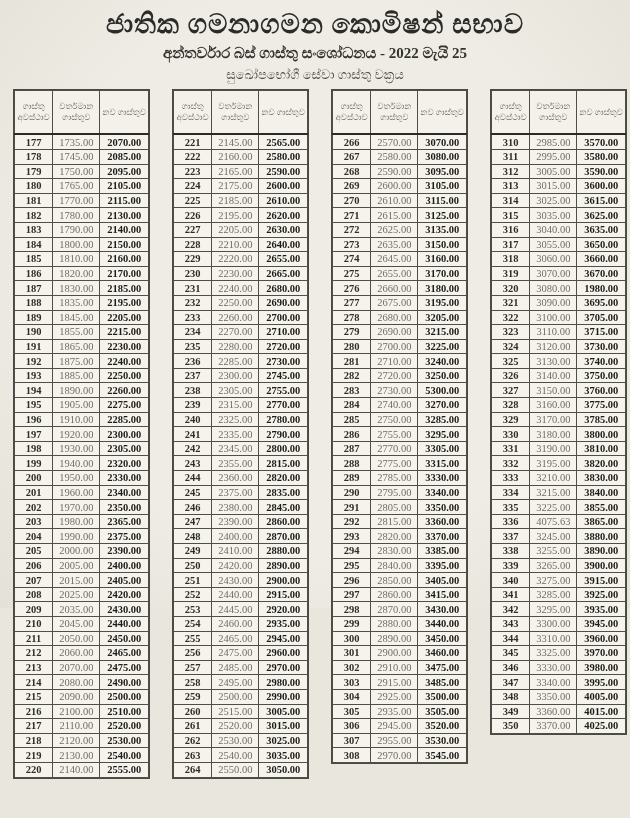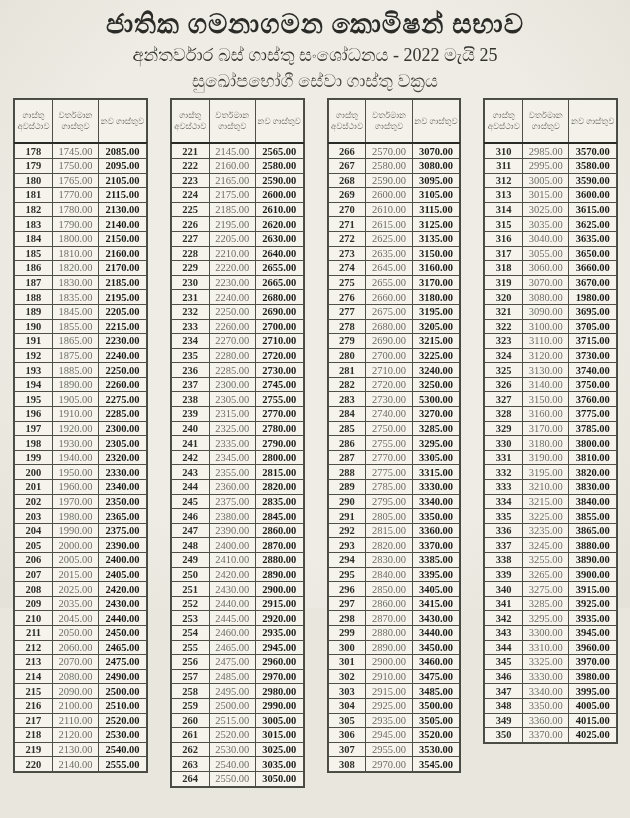--- a/index.html
+++ b/index.html
@@ -17,36 +17,36 @@
   }
   .doc-header{ text-align:center; padding-top:8px; }
   .doc-title{
     font-size:27px;
     font-weight:700;
     color:#2b2b28;
     letter-spacing:1px;
     line-height:1.2;
   }
   .doc-subtitle{
-    font-size:18px;
-    font-weight:400;
+    font-size:15px;
+    font-weight:700;
     color:#33332f;
     margin-top:5px;
   }
   .doc-caption{
-    font-size:18px;
+    font-size:13px;
     font-weight:400;
     color:#45453f;
     margin-top:5px;
   }
   .tables-wrap{
     display:flex;
     justify-content:flex-start;
     align-items:flex-start;
-    padding:7px 13px 0 14px;
+    padding:7px 4px 0 14px;
     gap:24px;
   }
   table.fare-table{
     border-collapse:collapse;
     background:#f5f3ec;
     flex:1 1 0;
     width:100%;
     box-shadow:0 0 0 1px #4a4a45;
   }
   table.fare-table th, table.fare-table td{
@@ -106,20 +106,25 @@
       <table class="fare-table">
         <thead>
           <tr>
             <th class="h-stage">ගාස්තු අවස්ථාව</th>
             <th class="h-cur">වර්තමාන ගාස්තුව</th>
             <th class="h-new">නව ගාස්තුව</th>
           </tr>
         </thead>
         <tbody>
           <tr>
+            <td class="col-stage">177</td>
+            <td class="col-cur">1735.00</td>
+            <td class="col-new">2070.00</td>
+          </tr>
+          <tr>
             <td class="col-stage">178</td>
             <td class="col-cur">1745.00</td>
             <td class="col-new">2085.00</td>
           </tr>
           <tr>
             <td class="col-stage">179</td>
             <td class="col-cur">1750.00</td>
             <td class="col-new">2095.00</td>
           </tr>
           <tr>
@@ -920,21 +925,21 @@
             <td class="col-cur">3215.00</td>
             <td class="col-new">3840.00</td>
           </tr>
           <tr>
             <td class="col-stage">335</td>
             <td class="col-cur">3225.00</td>
             <td class="col-new">3855.00</td>
           </tr>
           <tr>
             <td class="col-stage">336</td>
-            <td class="col-cur">3235.00</td>
+            <td class="col-cur">4075.63</td>
             <td class="col-new">3865.00</td>
           </tr>
           <tr>
             <td class="col-stage">337</td>
             <td class="col-cur">3245.00</td>
             <td class="col-new">3880.00</td>
           </tr>
           <tr>
             <td class="col-stage">338</td>
             <td class="col-cur">3255.00</td>

